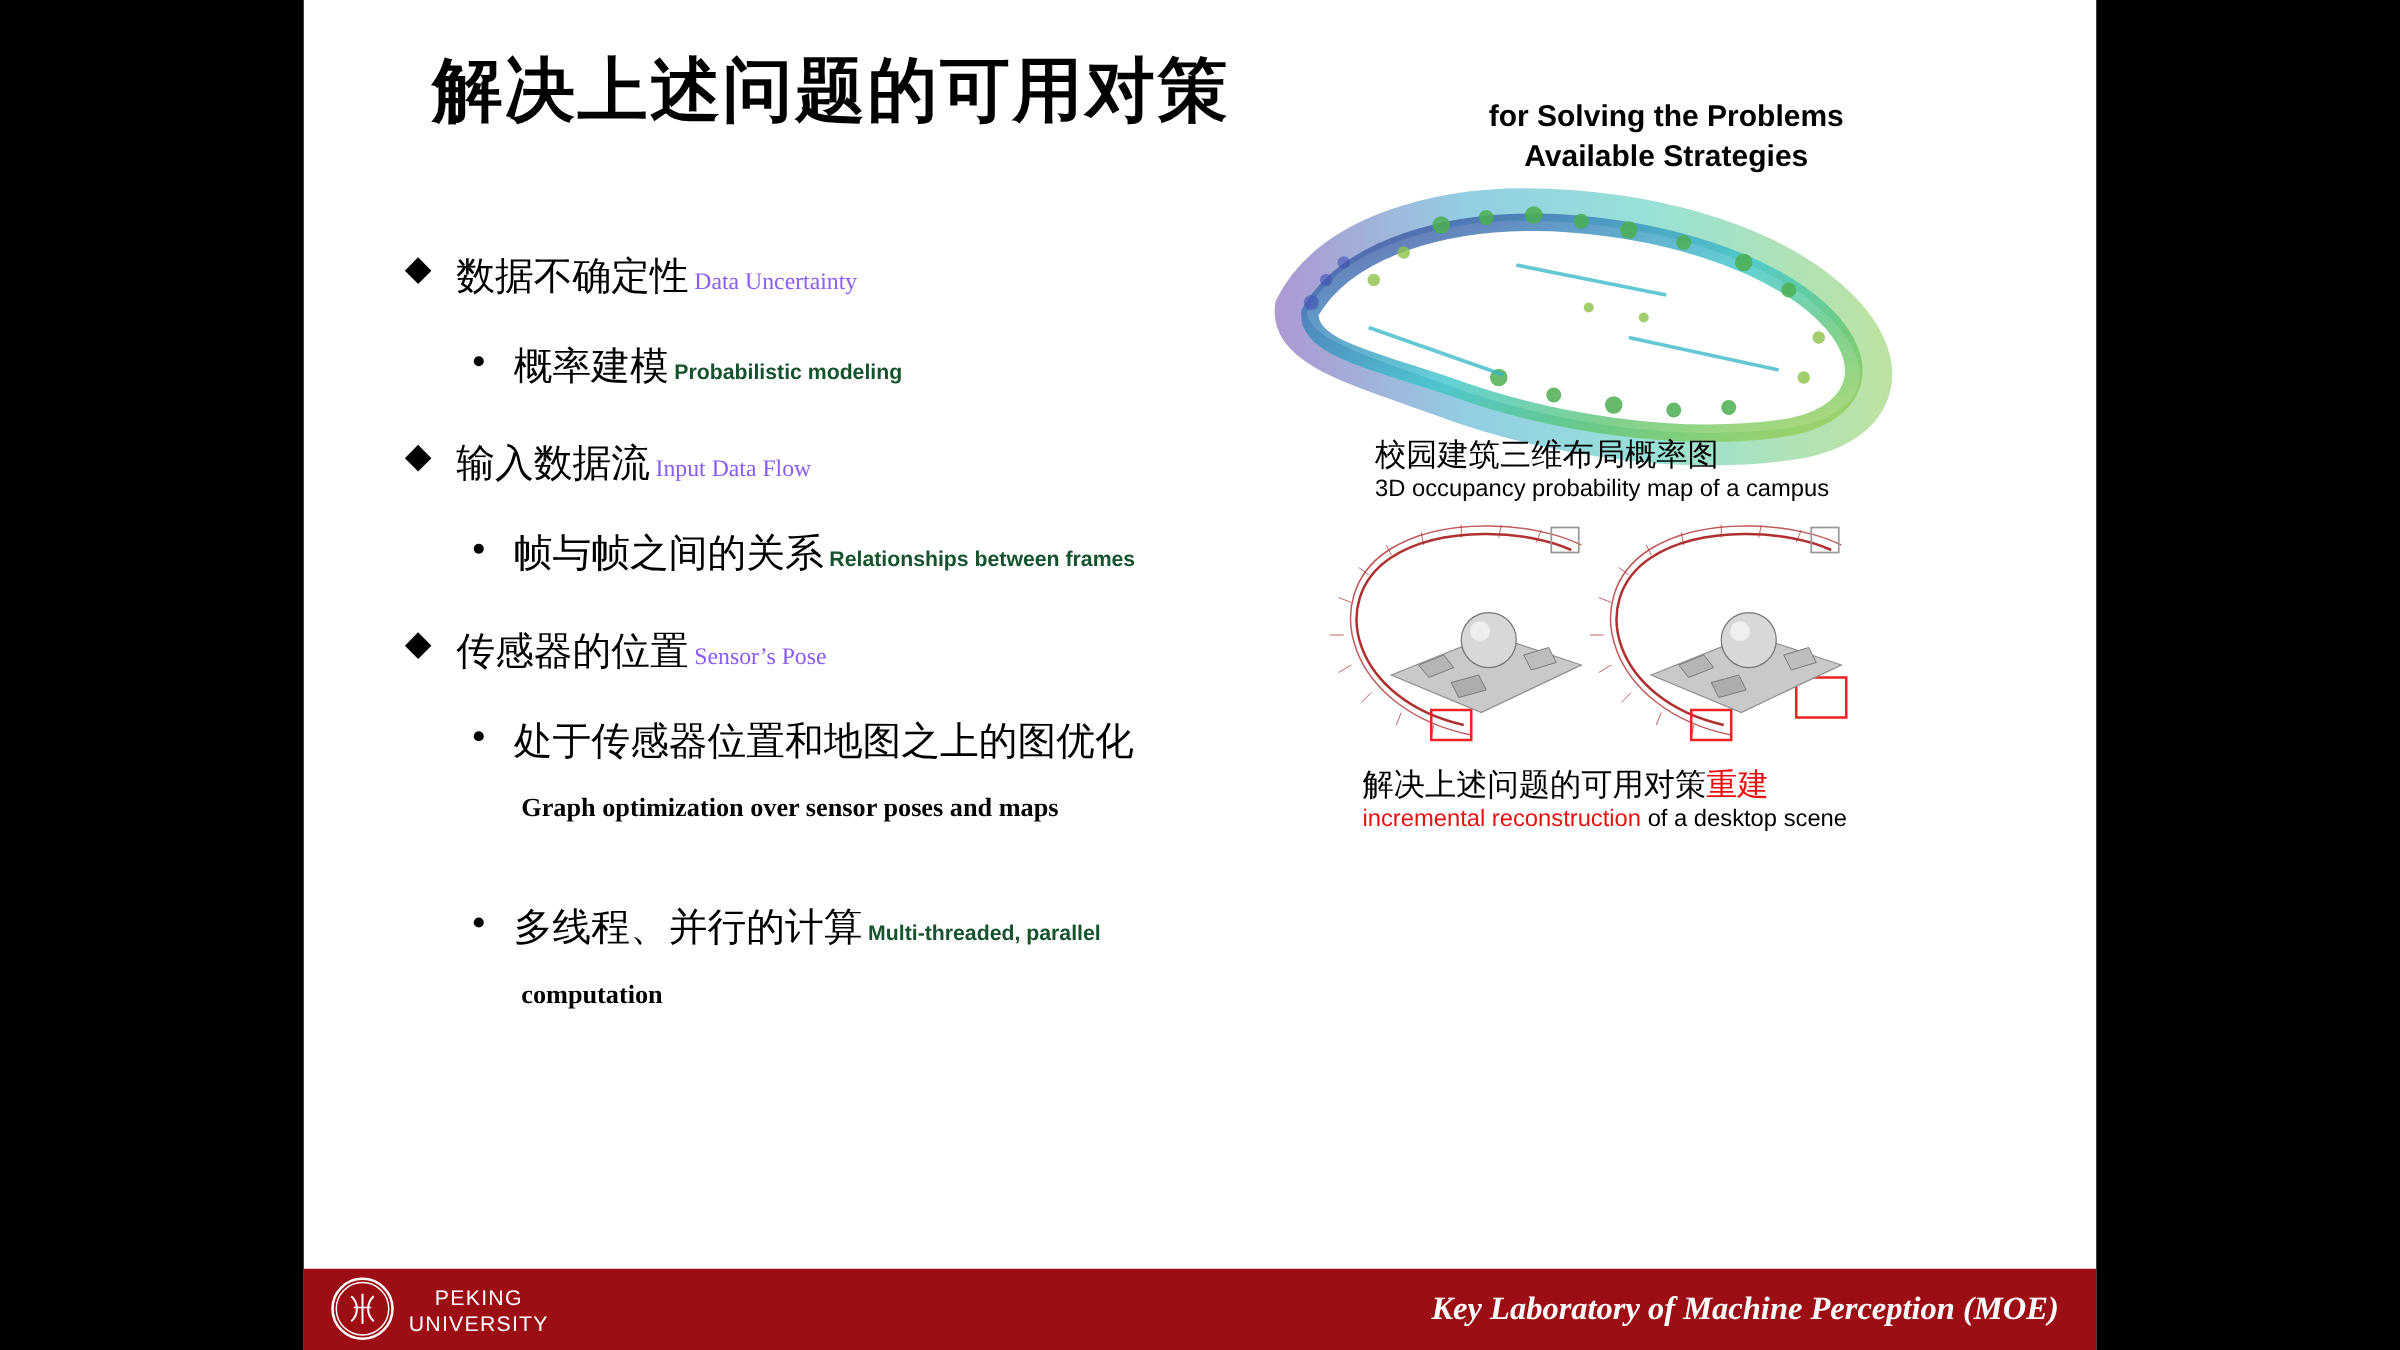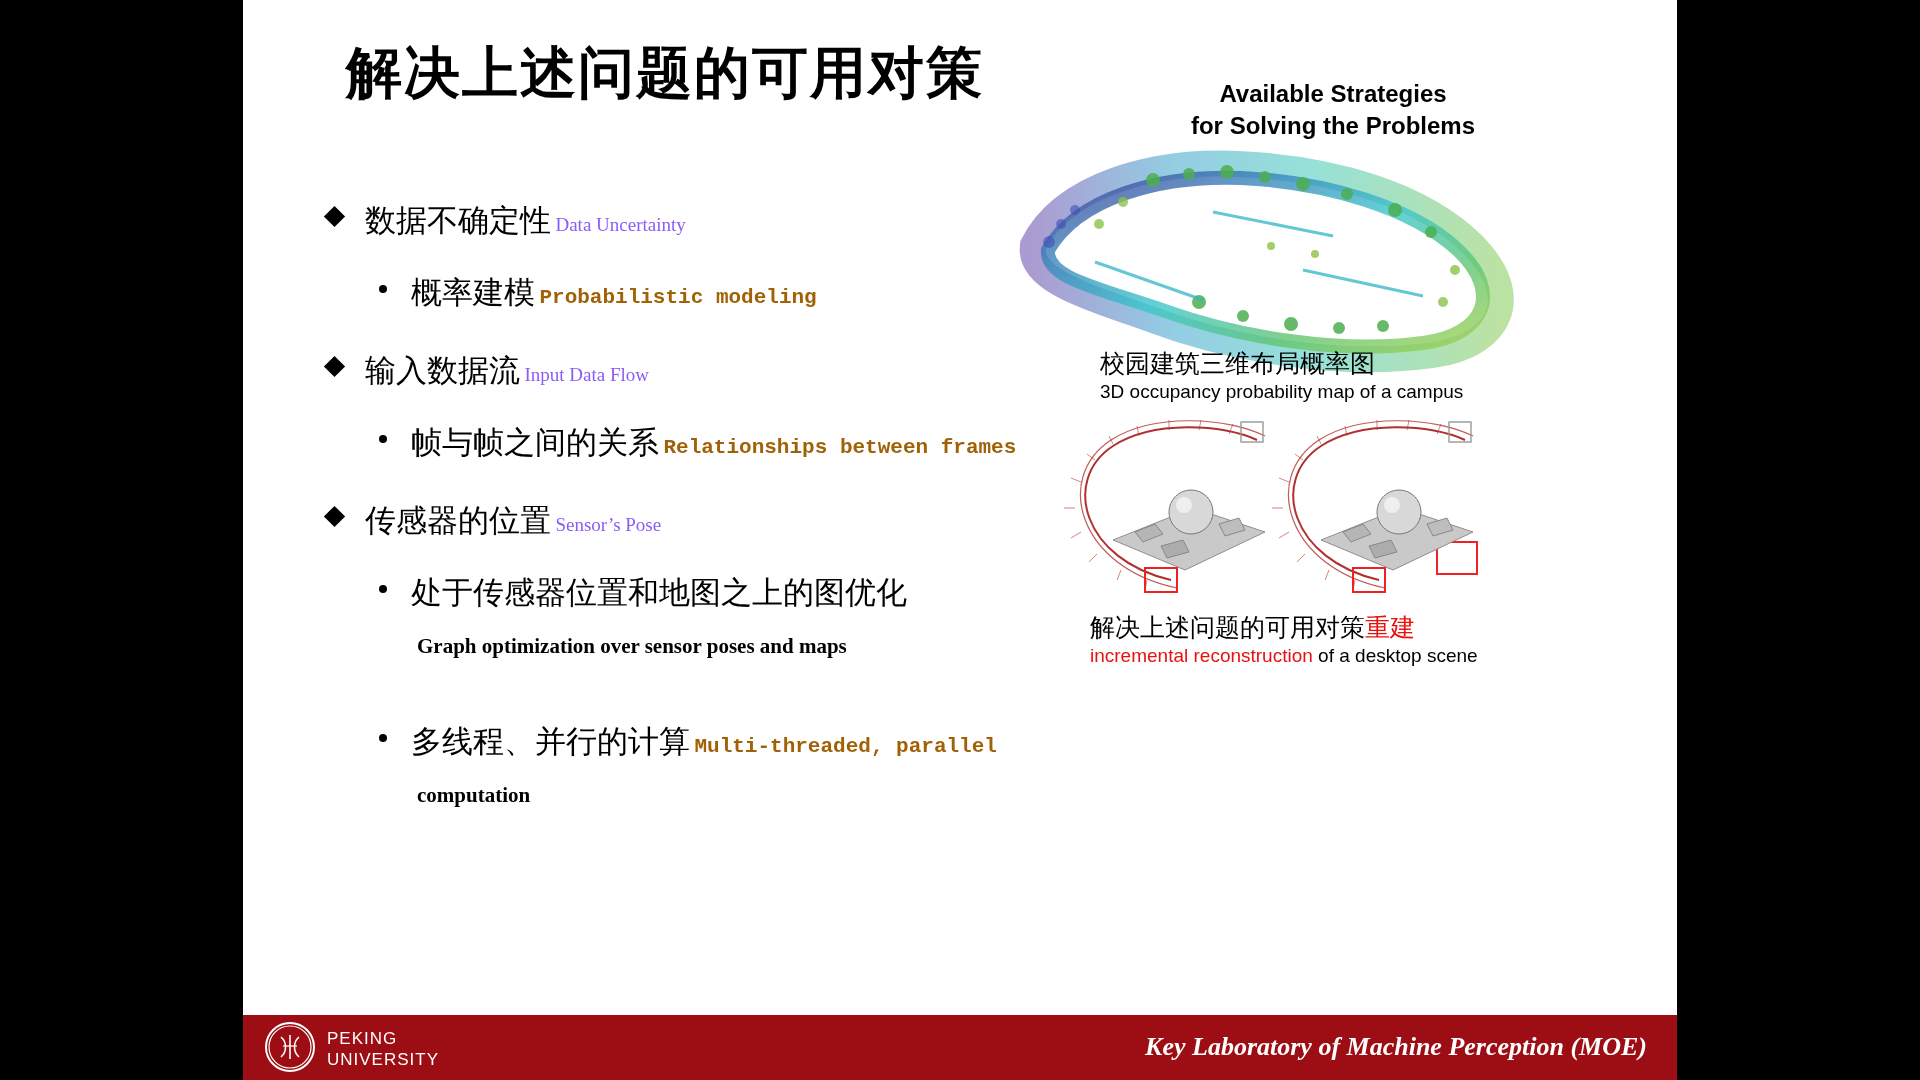--- a/index.html
+++ b/index.html
@@ -103,24 +103,24 @@
     height: 8px;
     border-radius: 50%;
     background: #000;
   }
   .lvl2 .cn {
     font-family: "DejaVu Sans", sans-serif;
     font-size: 31px;
     color: #000;
   }
   .lvl2 .en {
-    font-family: Liberation Mono, monospace;
-    font-size: 21px;
+    font-family: Liberation Sans, sans-serif;
+    font-size: 17px;
     font-weight: bold;
-    color: #a16207;
+    color: #14532d;
   }
   .lvl2 .en-2 {
     display: block;
     font-family: "Liberation Serif", serif;
     font-size: 21px;
     font-weight: bold;
     color: #000;
     margin-top: 20px;
     padding-left: 6px;
   }
@@ -185,42 +185,43 @@
   .pku-name {
     position: absolute;
     left: 84px;
     top: 13px;
     color: #ffffff;
     font-family: "Liberation Sans", sans-serif;
     font-size: 17px;
     letter-spacing: 1px;
     line-height: 1.25;
     font-weight: normal;
+    text-align: center;
   }
   .lab-name {
     position: absolute;
     right: 30px;
     top: 17px;
     color: #ffffff;
     font-family: "Liberation Serif", serif;
     font-style: italic;
     font-weight: bold;
     font-size: 26px;
   }
 </style>
 </head>
 <body>
 
 <div class="stage">
   <div class="slide">
 
     <div class="title-cn">解决上述问题的可用对策</div>
     <div class="title-en">
+      <div>for Solving the Problems</div>
       <div>Available Strategies</div>
-      <div>for Solving the Problems</div>
     </div>
 
     <div class="bullets">
 
       <div class="lvl1">
         <span class="diamond"></span>
         <span class="cn">数据不确定性</span>
         <span class="en">Data Uncertainty</span>
       </div>
       <div class="gap-s"></div>

